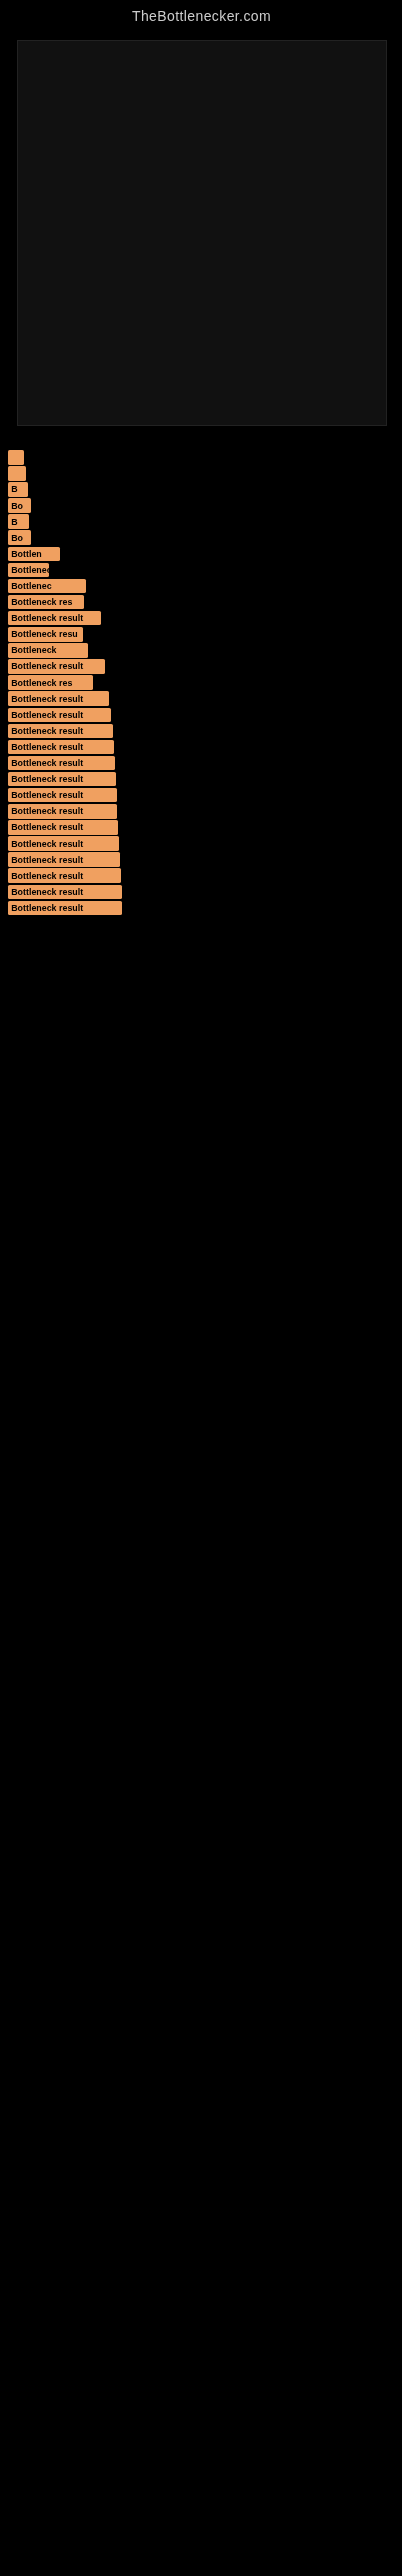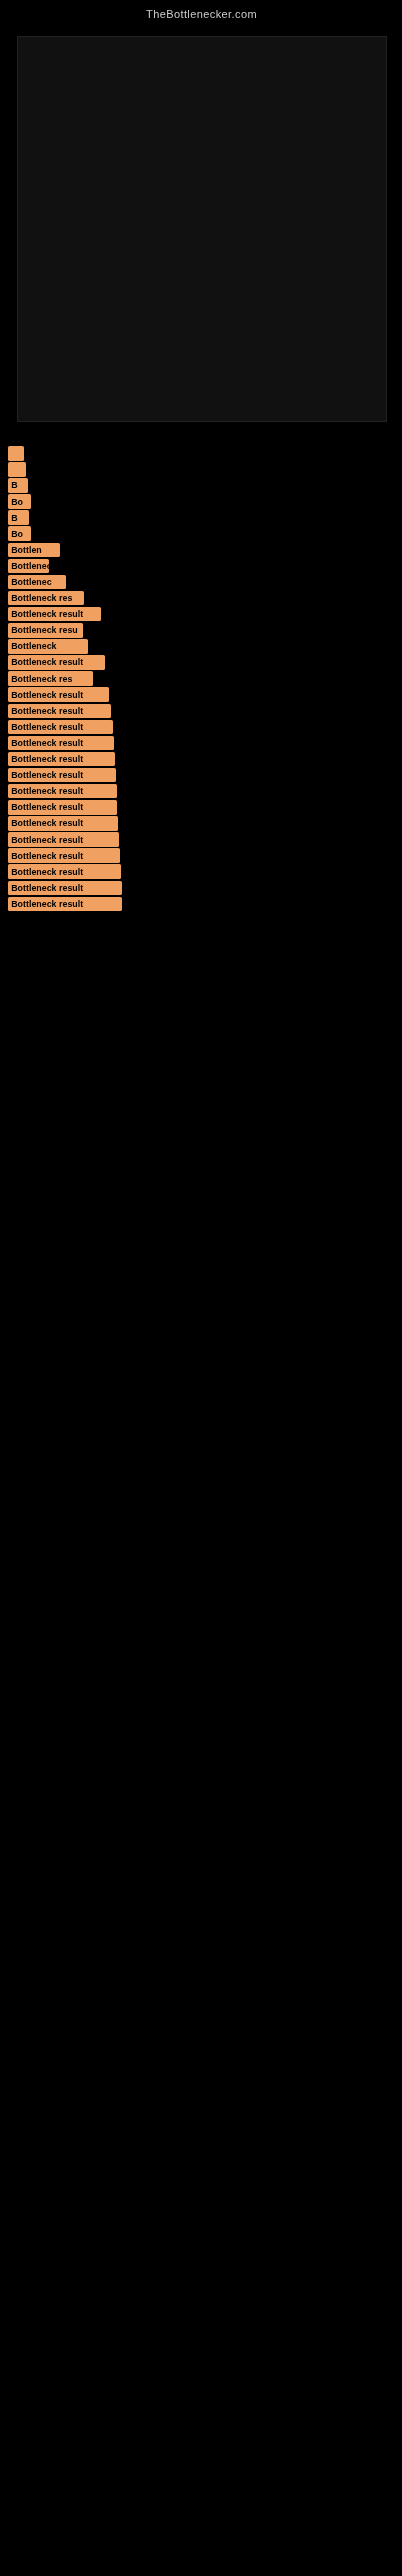--- a/index.html
+++ b/index.html
@@ -11,21 +11,21 @@
     body {
       background-color: #000000;
       width: 403px;
       min-height: 2576px;
       font-family: Arial, sans-serif;
       position: relative;
     }
 
     .site-title {
       color: #cccccc;
-      font-size: 11px;
+      font-size: 14px;
       text-align: center;
       padding: 8px 0;
       letter-spacing: 0.4px;
     }
 
     .chart-area {
       width: 370px;
       height: 386px;
       margin: 8px auto;
       background-color: #111111;
@@ -87,21 +87,21 @@
     <div class="bar-row">
       <div class="bar-label" style="width: 23px;">Bo</div>
     </div>
     <div class="bar-row">
       <div class="bar-label" style="width: 52px;">Bottlen</div>
     </div>
     <div class="bar-row">
       <div class="bar-label" style="width: 41px;">Bottleneck r</div>
     </div>
     <div class="bar-row">
-      <div class="bar-label" style="width: 58px;">Bottlenec</div>
+      <div class="bar-label" style="width: 78px;">Bottlenec</div>
     </div>
     <div class="bar-row">
       <div class="bar-label" style="width: 76px;">Bottleneck res</div>
     </div>
     <div class="bar-row">
       <div class="bar-label" style="width: 93px;">Bottleneck result</div>
     </div>
     <div class="bar-row">
       <div class="bar-label" style="width: 75px;">Bottleneck resu</div>
     </div>

